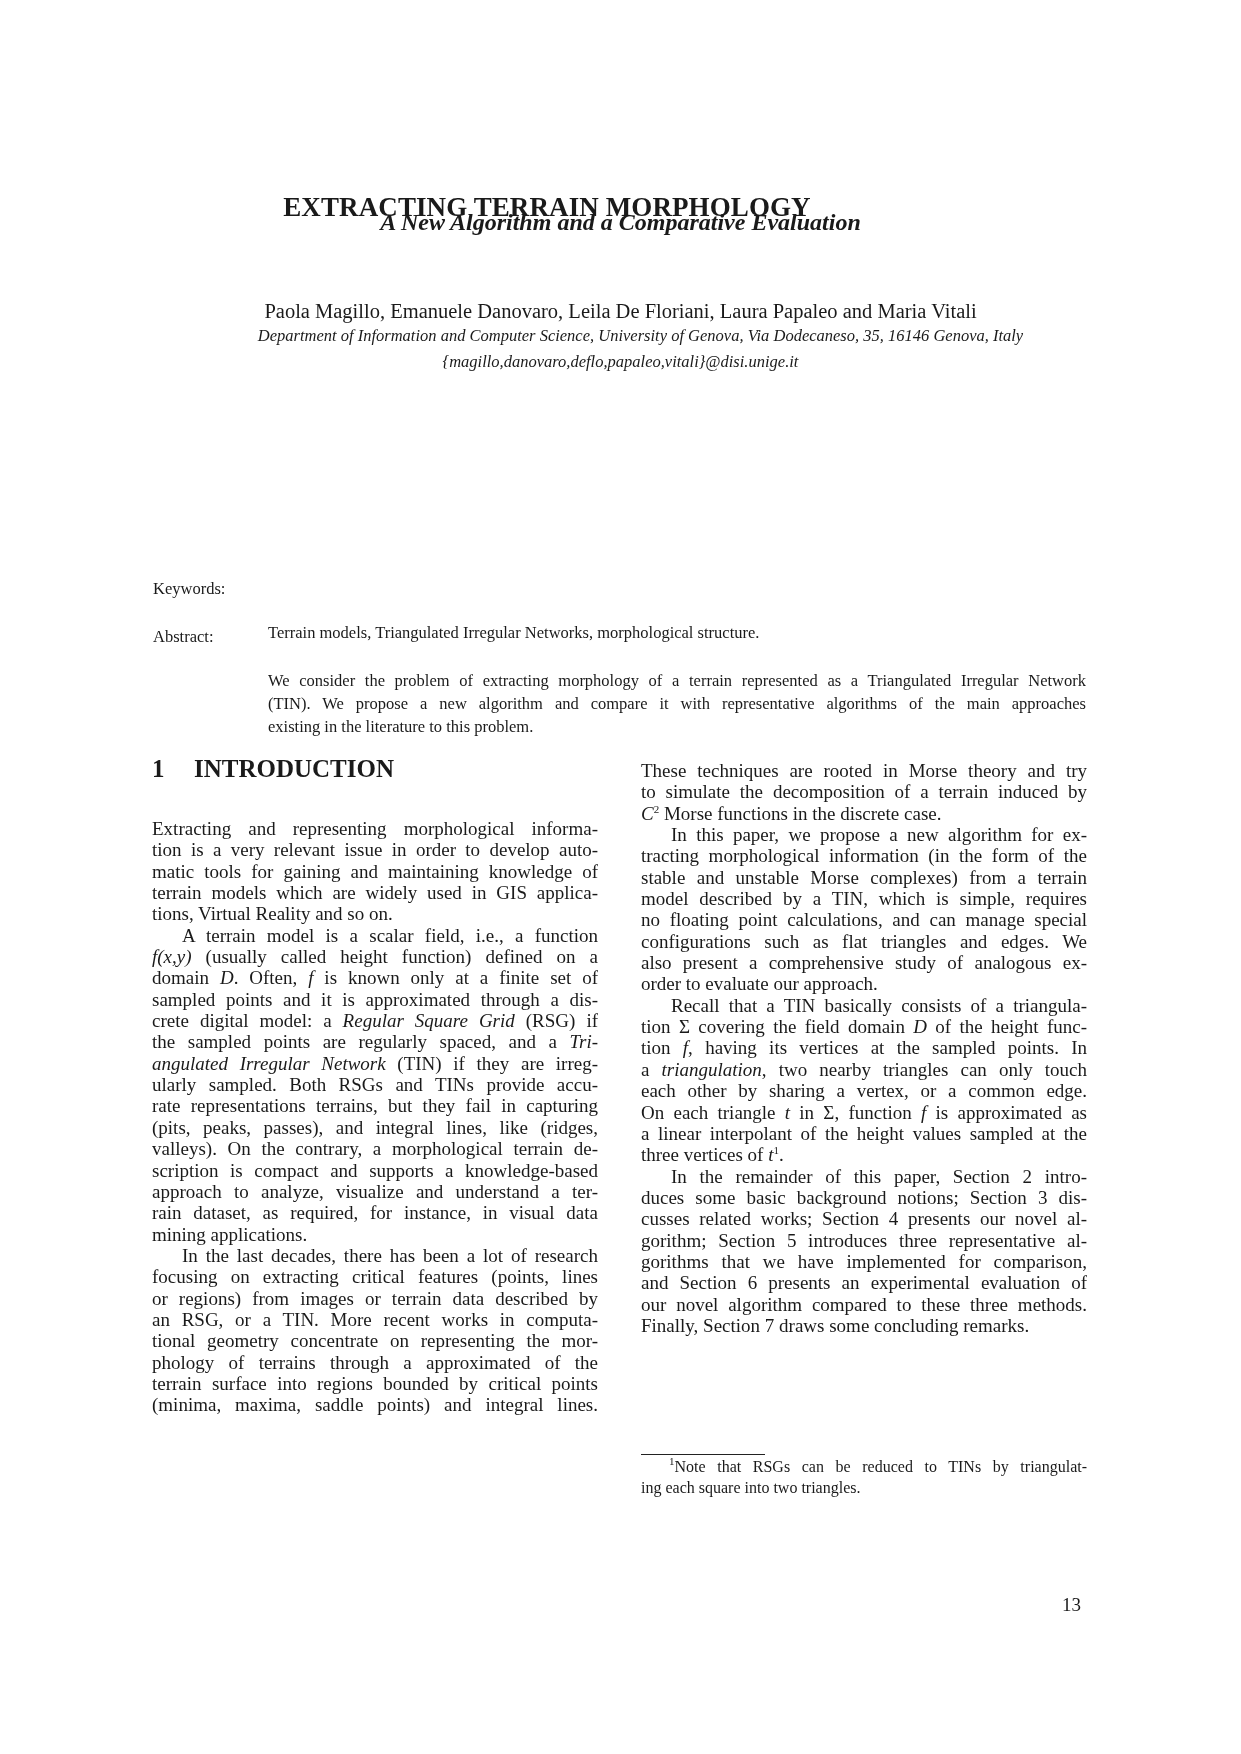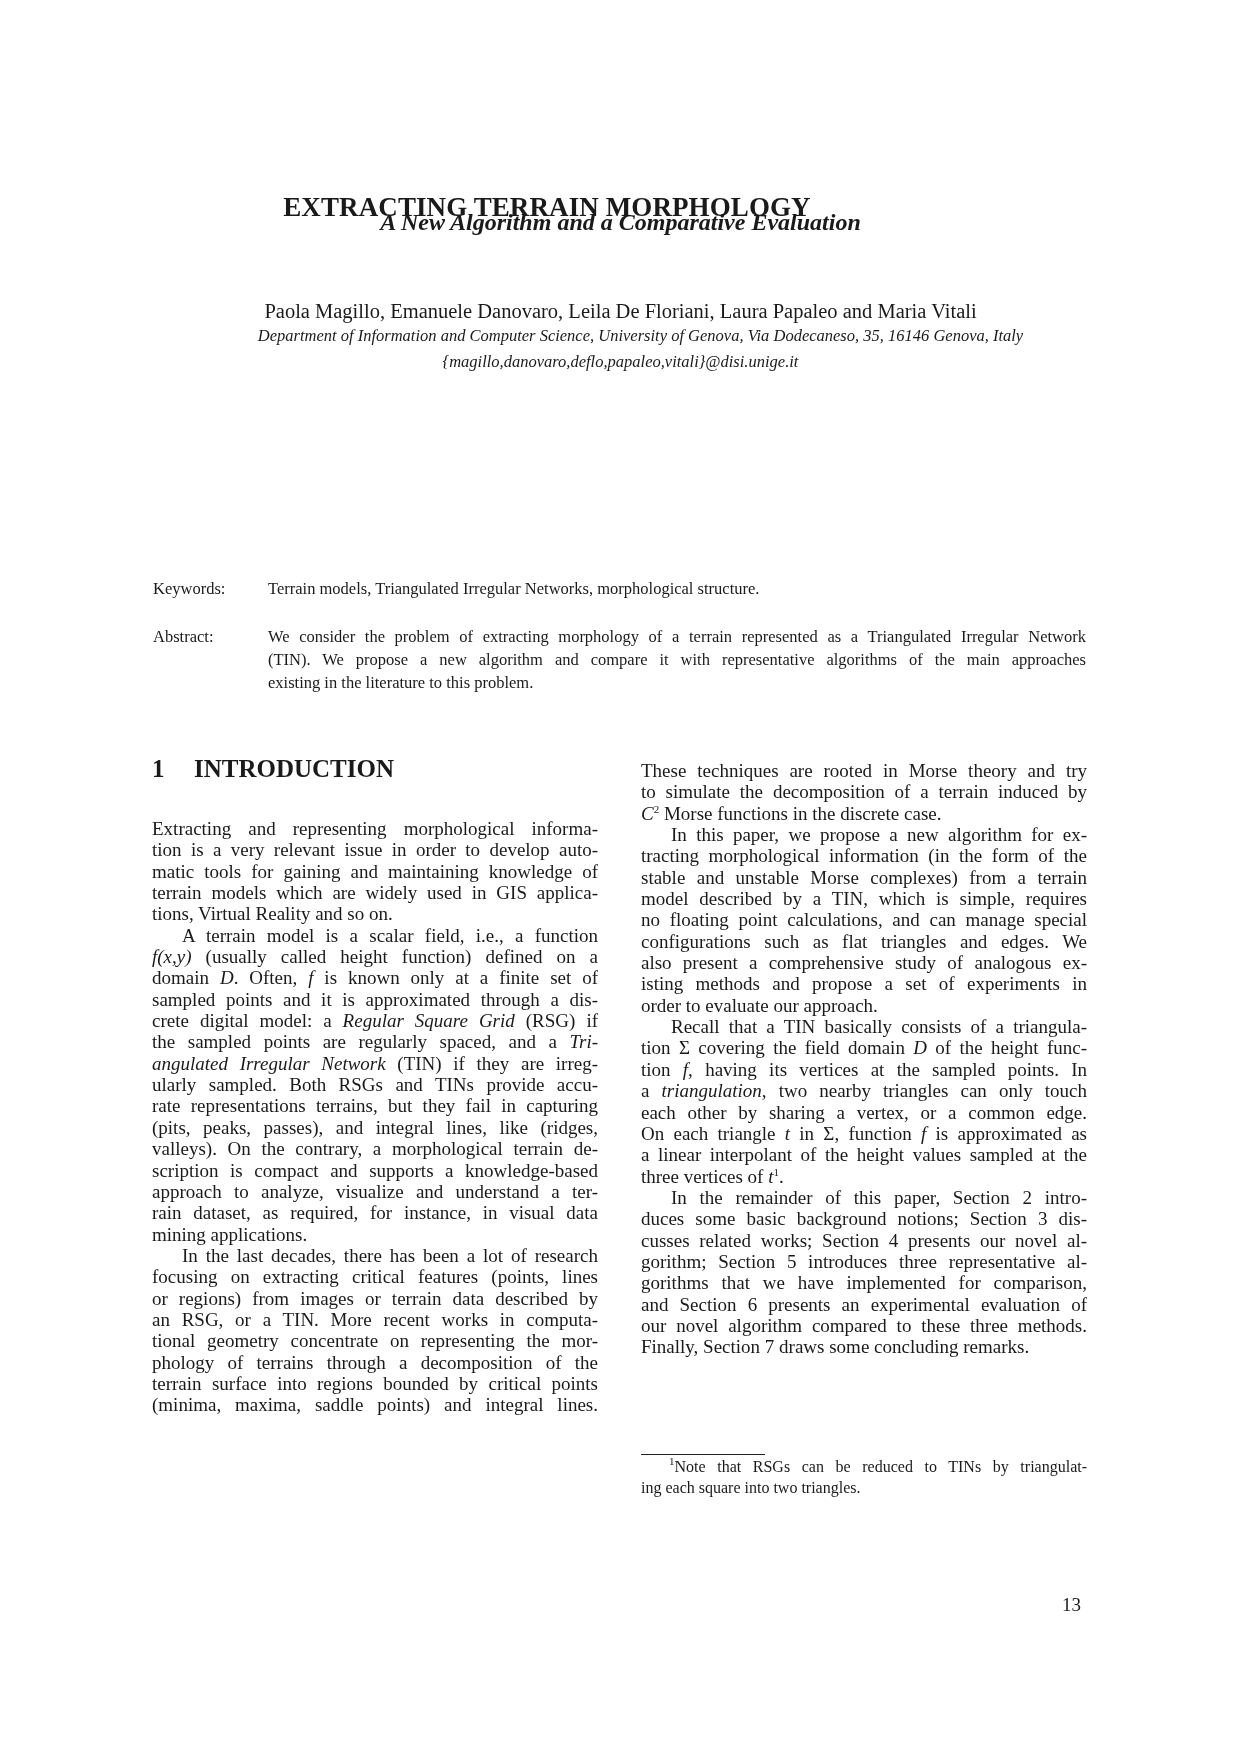--- a/index.html
+++ b/index.html
@@ -8,21 +8,21 @@
   .abs { position: absolute; }
   .title { left: 0; width: 1094px; top: 191px; text-align: center; font-weight: bold;
            font-size: 27px; letter-spacing: 0.1px; line-height: 32px; }
   .subtitle { left: 0; width: 1241px; top: 207px; text-align: center; font-weight: bold;
               font-style: italic; font-size: 24px; line-height: 30px; }
   .authors { left: 0; width: 1241px; top: 330px; text-align: center; font-size: 20.5px; line-height: 24px; }
   .affil { left: 0; width: 1241px; top: 325px; text-align: center; font-style: italic; font-size: 16.5px; line-height: 22px; }
   .affil1 { top: 325px; padding-left: 20px; }
   .affil2 { top: 351px; }
   .kw-label, .abs-label { left: 153px; font-size: 16.5px; line-height: 22px; }
-  .kw-text, .abs-text { left: 268px; width: 818px; font-size: 16.5px; line-height: 22.8px; }
+  .kw-text, .abs-text { left: 268px; width: 818px; font-size: 16.5px; line-height: 22.8px; margin-top: 44px; }
   .kw-label, .kw-text { top: 578px; }
   .abs-label { top: 626px; }
   .abs-text { top: 626px; }
   .line { display: block; white-space: nowrap; height: 22.8px; }
   .just { text-align: justify; text-align-last: justify; white-space: normal; }
   .heading { left: 152px; top: 754px; font-weight: bold; font-size: 25px; line-height: 30px; }
   .heading .num { display: inline-block; width: 42px; }
   .col { width: 446px; font-size: 19px; }
   .col .bl { display: block; height: 21.35px; line-height: 21.35px; white-space: normal;
              text-align: justify; text-align-last: justify; overflow: hidden; }
@@ -82,37 +82,36 @@
   <span class="bl">valleys). On the contrary, a morphological terrain de-</span>
   <span class="bl">scription is compact and supports a knowledge-based</span>
   <span class="bl">approach to analyze, visualize and understand a ter-</span>
   <span class="bl">rain dataset, as required, for instance, in visual data</span>
   <span class="bl last">mining applications.</span>
   <span class="bl ind">In the last decades, there has been a lot of research</span>
   <span class="bl">focusing on extracting critical features (points, lines</span>
   <span class="bl">or regions) from images or terrain data described by</span>
   <span class="bl">an RSG, or a TIN. More recent works in computa-</span>
   <span class="bl">tional geometry concentrate on representing the mor-</span>
-  <span class="bl">phology of terrains through a decomposition of the</span>
+  <span class="bl">phology of terrains through a approximated of the</span>
   <span class="bl">terrain surface into regions bounded by critical points</span>
   <span class="bl">(minima, maxima, saddle points) and integral lines.</span>
 </div>
 
 <div class="abs col right-col">
   <span class="bl">These techniques are rooted in Morse theory and try</span>
   <span class="bl">to simulate the decomposition of a terrain induced by</span>
   <span class="bl last"><i>C</i><sup>2</sup> Morse functions in the discrete case.</span>
   <span class="bl ind">In this paper, we propose a new algorithm for ex-</span>
   <span class="bl">tracting morphological information (in the form of the</span>
   <span class="bl">stable and unstable Morse complexes) from a terrain</span>
   <span class="bl">model described by a TIN, which is simple, requires</span>
   <span class="bl">no floating point calculations, and can manage special</span>
   <span class="bl">configurations such as flat triangles and edges. We</span>
   <span class="bl">also present a comprehensive study of analogous ex-</span>
-  <span class="bl">isting methods and propose a set of experiments in</span>
   <span class="bl last">order to evaluate our approach.</span>
   <span class="bl ind">Recall that a TIN basically consists of a triangula-</span>
   <span class="bl">tion <span>Σ</span> covering the field domain <i>D</i> of the height func-</span>
   <span class="bl">tion <i>f</i>, having its vertices at the sampled points. In</span>
   <span class="bl">a <i>triangulation</i>, two nearby triangles can only touch</span>
   <span class="bl">each other by sharing a vertex, or a common edge.</span>
   <span class="bl">On each triangle <i>t</i> in <span>Σ</span>, function <i>f</i> is approximated as</span>
   <span class="bl">a linear interpolant of the height values sampled at the</span>
   <span class="bl last">three vertices of <i>t</i><sup>1</sup>.</span>
   <span class="bl ind">In the remainder of this paper, Section 2 intro-</span>

